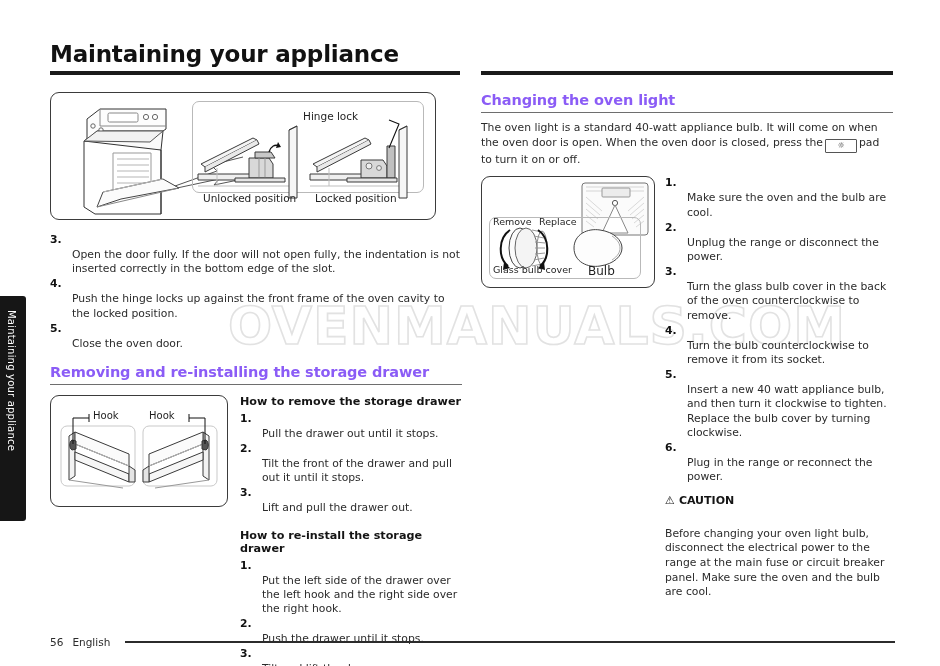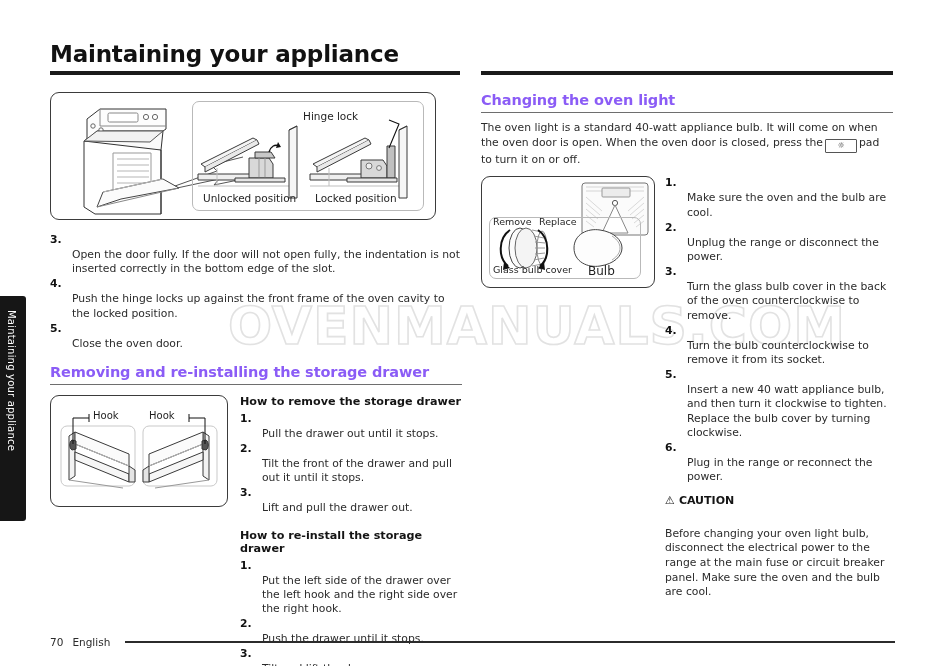--- a/index.html
+++ b/index.html
@@ -244,21 +244,21 @@
 
           <path d="M46 114 L70 106 L128 95 L112 86 L52 99 Z" fill="#fbfbfb" stroke="#444"></path>
           <path d="M52 99 L112 86" stroke="#bbb"></path>
           <path d="M46 114 L128 95" stroke="#888"></path>
 
           <path d="M124 93 L166 78 L160 72 L192 64" stroke="#555" fill="none"></path>
           <path d="M126 95 L168 86 L163 92 L192 86" stroke="#555" fill="none"></path>
         </g>
       </svg>
 
-      <div class="fig-inner" style="left:141px;top:8px;width:232px;height:110px;">
+      <div class="fig-inner" style="left:141px;top:8px;width:232px;height:92px;">
         <svg width="230" height="108" viewBox="0 0 230 108" style="position:absolute;left:0;top:0;">
           <g fill="none" stroke="#3a3a3a" stroke-width="1" stroke-linejoin="round">
 
             <path d="M8 62 L60 36 L64 38 L12 65 Z" fill="#f4f4f4"></path>
             <path d="M12 65 L12 70 L66 42 L64 38" fill="#e9e9e9"></path>
             <path d="M5 72 L72 72 L72 78 L5 78 Z" fill="#efefef"></path>
             <path d="M24 66 L24 84 M5 84 L96 84" stroke="#bfbfbf"></path>
             <path d="M96 28 L96 96 L104 96 L104 24 Z" fill="#f6f6f6"></path>
             <path d="M96 28 L104 24"></path>
 
@@ -470,18 +470,18 @@
         <div class="caution-head" style="margin-top:9px;">
           <span>⚠</span>
           <span>CAUTION</span>
         </div>
         <div class="body-txt" style="margin-top:20px;">Before changing your oven light bulb, disconnect the electrical power to the range at the main fuse or circuit breaker panel. Make sure the oven and the bulb are cool.</div>
       </div>
     </div>
   </div>
 
   <div class="footer">
-    <span>70</span>
+    <span>56</span>
     <span>English</span>
     <span class="footer-rule"></span>
   </div>
 
 </div>
 
 </body></html>

